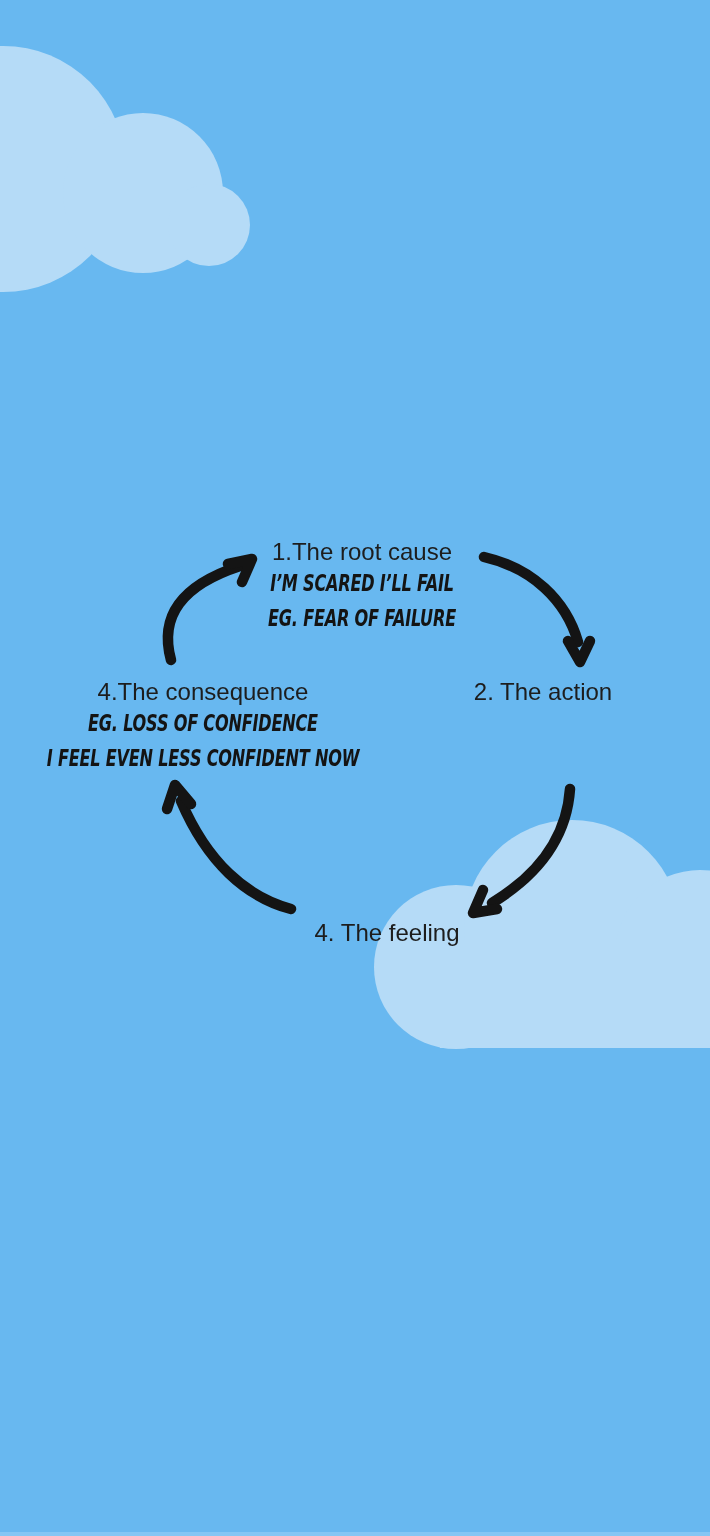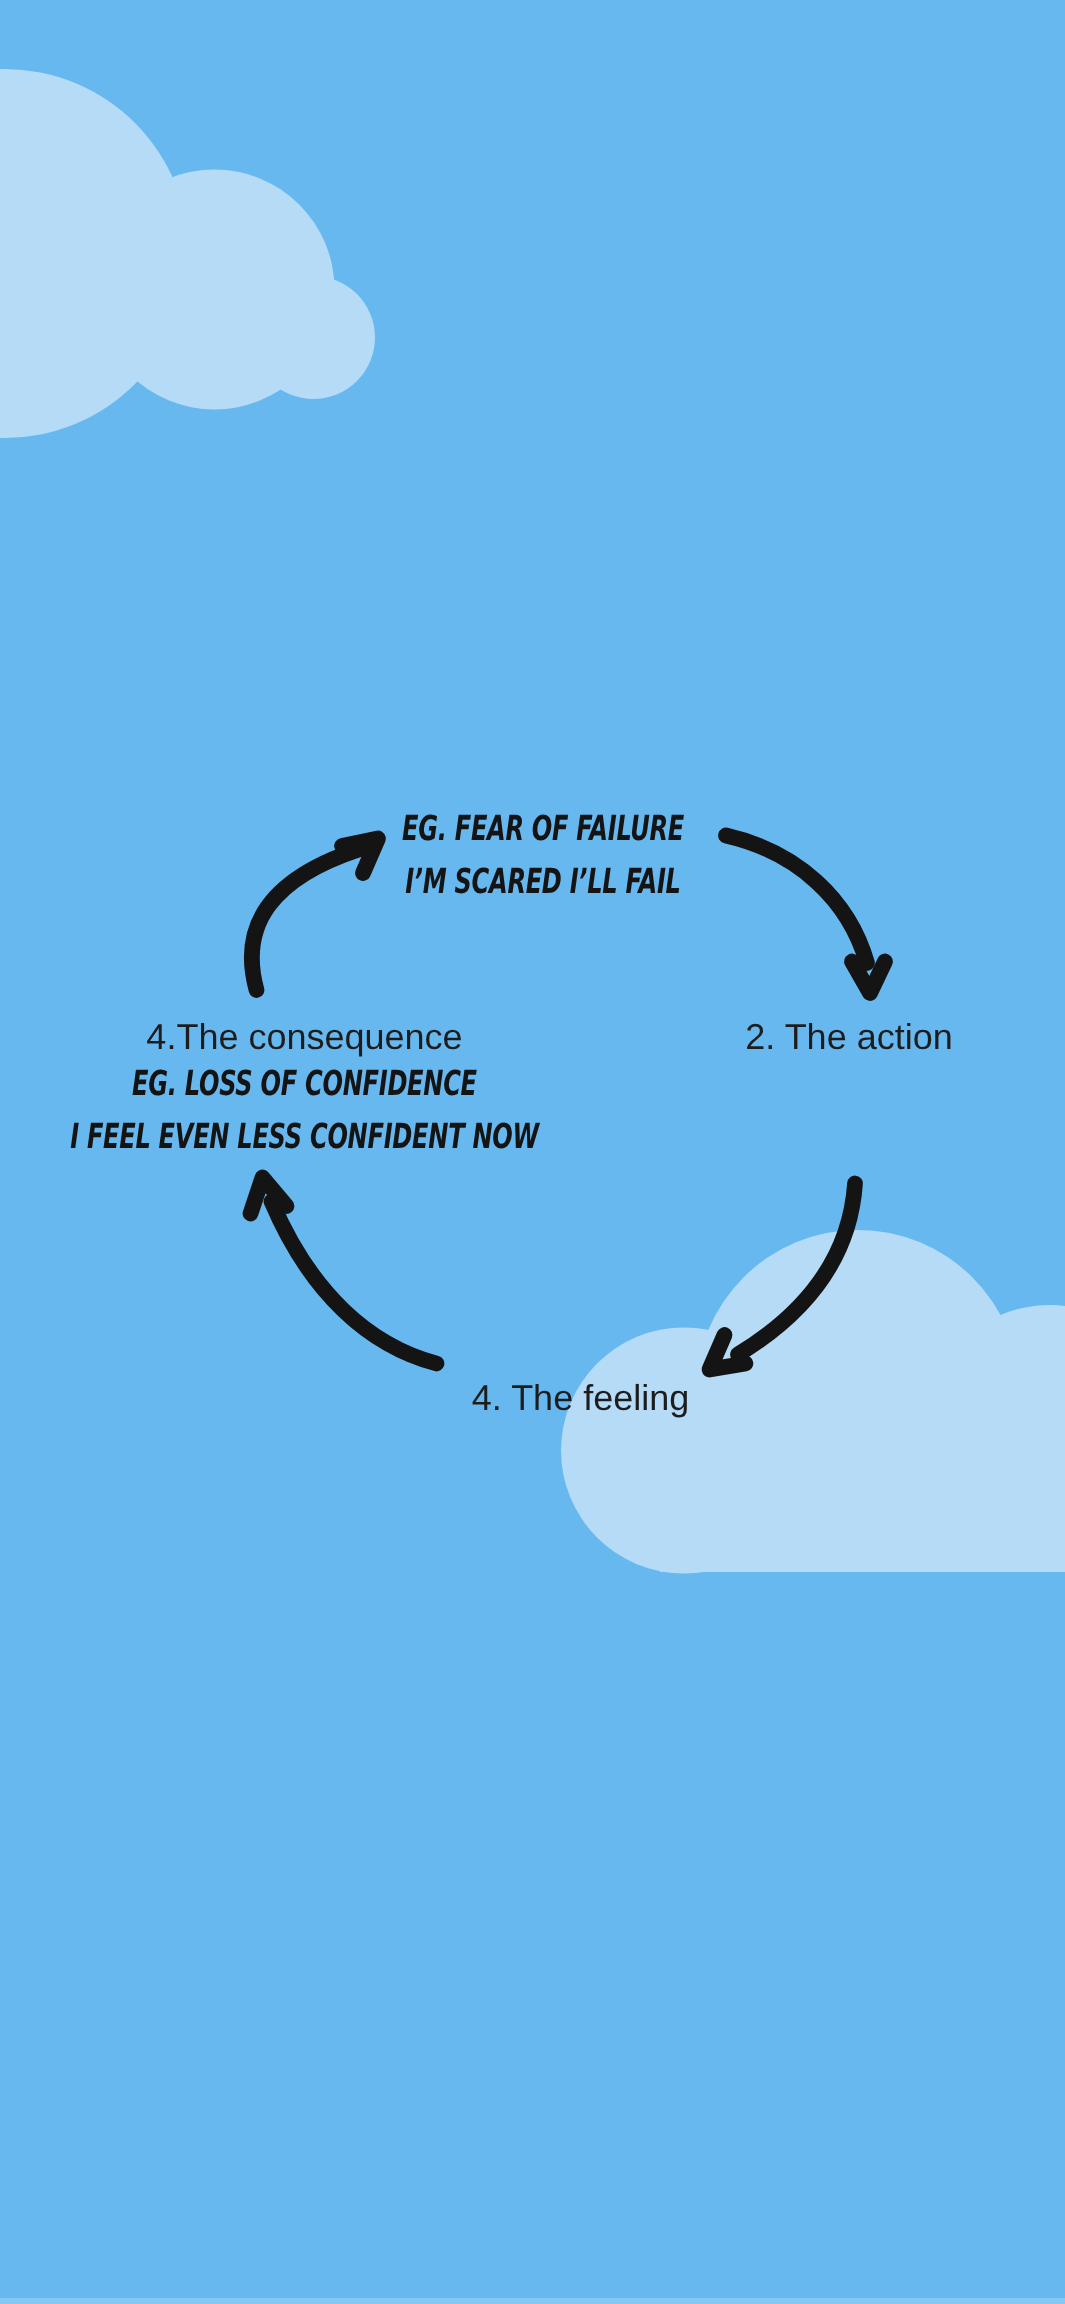--- a/index.html
+++ b/index.html
@@ -98,25 +98,26 @@
       <path d="M 570 789 C 567 833 543 872 492 903"></path>
       <path d="M 497 909 L 473 913 L 483 890"></path>
     </g>
     <g>
       <path d="M 291 909 C 246 897 207 862 181 801"></path>
       <path d="M 167 809 L 175 785 L 191 804"></path>
     </g>
   </svg>
 
   <div class="node" style="left:362px; top:537px;">
+    <div class="node-title">1.The root cause</div>
+    <div class="node-line"><span class="cond">I’M SCARED I’LL FAIL</span></div>
     <div class="node-line"><span class="cond">EG. FEAR OF FAILURE</span></div>
-    <div class="node-line"><span class="cond">I’M SCARED I’LL FAIL</span></div>
   </div>
 
-  <div class="node" style="left:566px; top:677px;">
+  <div class="node" style="left:543px; top:677px;">
     <div class="node-title">2. The action</div>
   </div>
 
   <div class="node" style="left:203px; top:677px;">
     <div class="node-title">4.The consequence</div>
     <div class="node-line"><span class="cond">EG. LOSS OF CONFIDENCE</span></div>
     <div class="node-line"><span class="cond">I FEEL EVEN LESS CONFIDENT NOW</span></div>
   </div>
 
   <div class="node" style="left:387px; top:918px;">

